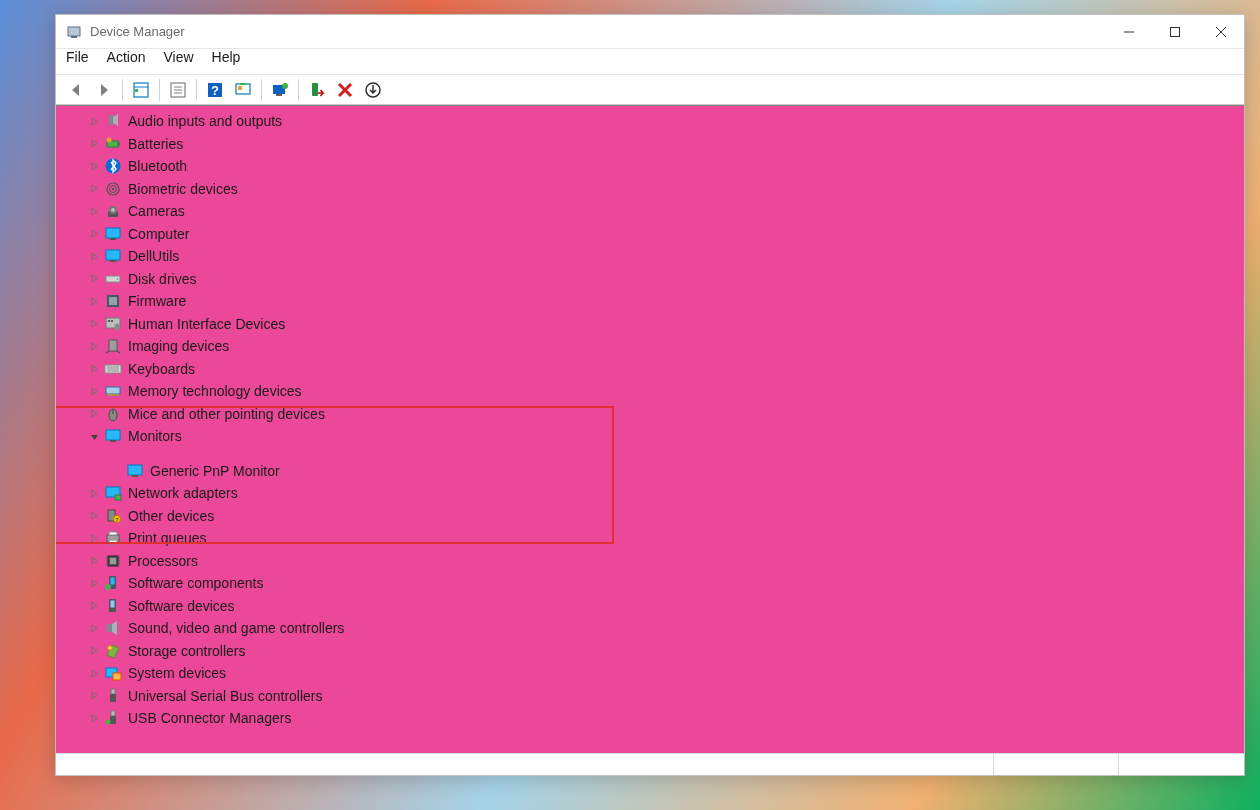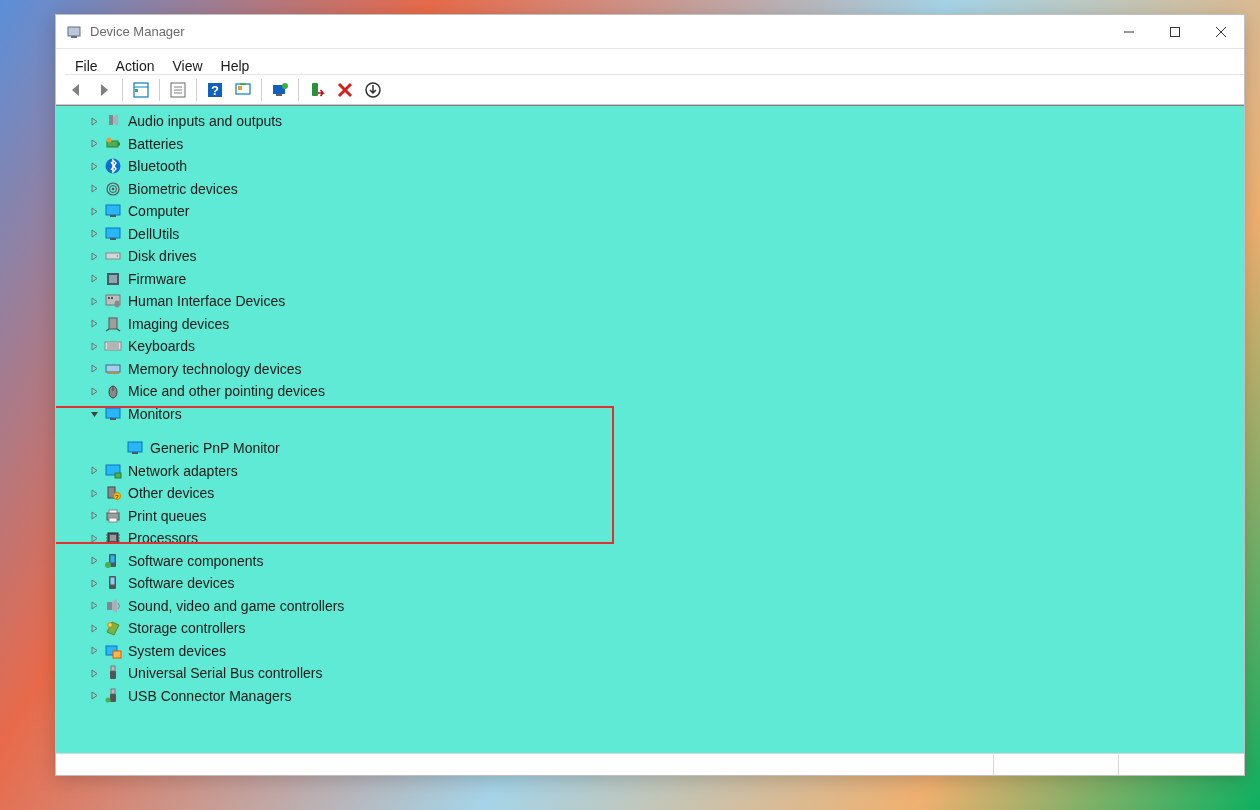--- a/index.html
+++ b/index.html
@@ -6,29 +6,29 @@
 html,body{width:1260px;height:810px;overflow:hidden;font-family:"Segoe UI",Tahoma,sans-serif;font-size:13px;color:#1a1a1a;}
 body{background:linear-gradient(120deg,#5b8fd9 0%,#e86a4a 25%,#a5d4e8 55%,#f0b070 80%,#0db060 100%);position:relative;}
 .window{position:absolute;left:55px;top:14px;width:1190px;height:762px;background:#fff;border:1px solid #c0c0c0;box-shadow:0 4px 18px rgba(0,0,0,0.18);display:flex;flex-direction:column;}
 
 .titlebar{height:34px;display:flex;align-items:center;padding-left:10px;border-bottom:1px solid #e5e5e5;color:#6b6b6b;}
 .titlebar .app-icon{width:16px;height:16px;margin-right:8px;display:flex;align-items:center;justify-content:center;}
 .titlebar .title{font-size:13px;}
 .winctrl{margin-left:auto;display:flex;}
 .winctrl .btn{width:46px;height:32px;display:flex;align-items:center;justify-content:center;color:#333;cursor:default;}
 
-.menubar{height:26px;display:flex;align-items:flex-end;padding-left:10px;border-bottom:1px solid #e5e5e5;gap:18px;font-size:14px;margin-left:9px;}
+.menubar{height:26px;display:flex;align-items:flex-start;padding-left:10px;border-bottom:1px solid #e5e5e5;gap:18px;font-size:14px;}
 .menubar span{cursor:default;}
 
 .toolbar{height:30px;border-bottom:1px solid #c8c8c8;display:flex;align-items:center;padding-left:6px;}
 .toolbar .tbtn{width:24px;height:24px;display:flex;align-items:center;justify-content:center;margin:0 2px;cursor:default;}
 .toolbar .tbtn svg{width:18px;height:18px;}
 .toolbar .sep{width:1px;height:22px;background:#d0d0d0;margin:0 4px;}
 
-.content{flex:1;position:relative;display:flex;overflow:hidden;background:#5eead4;border-top:1px solid #808080;}
+.content{flex:1;position:relative;display:flex;overflow:hidden;background:#ec4899;border-top:1px solid #808080;}
 .tree{flex:1;overflow-y:scroll;overflow-x:hidden;padding:4px 0 4px 30px;position:relative;}
 .tree::-webkit-scrollbar{width:17px;}
 .tree::-webkit-scrollbar-track{background:#f0f0f0;}
 .tree::-webkit-scrollbar-thumb{background:#c1c1c1;border:1px solid #a0a0a0;}
 .node{display:flex;align-items:center;height:22.5px;white-space:nowrap;font-size:14px;}
 .node .exp{width:16px;display:flex;justify-content:center;color:#555;font-size:10px;cursor:default;user-select:none;}
 .node .dicon{width:18px;height:18px;margin:0 6px 0 2px;display:flex;align-items:center;justify-content:center;}
 .child .node{padding-left:22px;margin-top:12px;}
 
 .hl{position:absolute;border:2px solid #e03030;pointer-events:none;}
@@ -202,20 +202,35 @@
             </svg>
           </span>
           <span class="dicon">
             <svg width="18" height="18" viewBox="0 0 18 18">
               <circle cx="9" cy="9" r="6" fill="none" stroke="#555" stroke-width="1.2"></circle>
               <circle cx="9" cy="9" r="3.5" fill="none" stroke="#555"></circle>
               <circle cx="9" cy="9" r="1.3" fill="#555"></circle>
             </svg>
           </span>
           <span>Biometric devices</span>
+        </div>
+        <div class="node">
+          <span class="exp">
+            <svg width="9" height="9">
+              <path d="M2 1 L7 4.5 L2 8 Z" fill="none" stroke="#707070" stroke-width="1"></path>
+            </svg>
+          </span>
+          <span class="dicon">
+            <svg width="18" height="18" viewBox="0 0 18 18">
+              <rect x="4" y="9" width="10" height="6" fill="#555" rx="1"></rect>
+              <circle cx="9" cy="8" r="4" fill="#777"></circle>
+              <circle cx="9" cy="8" r="2" fill="#bbb"></circle>
+            </svg>
+          </span>
+          <span>Cameras</span>
         </div>
         <div class="node">
           <span class="exp">
             <svg width="9" height="9">
               <path d="M2 1 L7 4.5 L2 8 Z" fill="none" stroke="#707070" stroke-width="1"></path>
             </svg>
           </span>
           <span class="dicon">
             <svg width="18" height="18" viewBox="0 0 18 18">
               <rect x="2" y="3" width="14" height="10" fill="#29b6f6" stroke="#0277bd"></rect>

